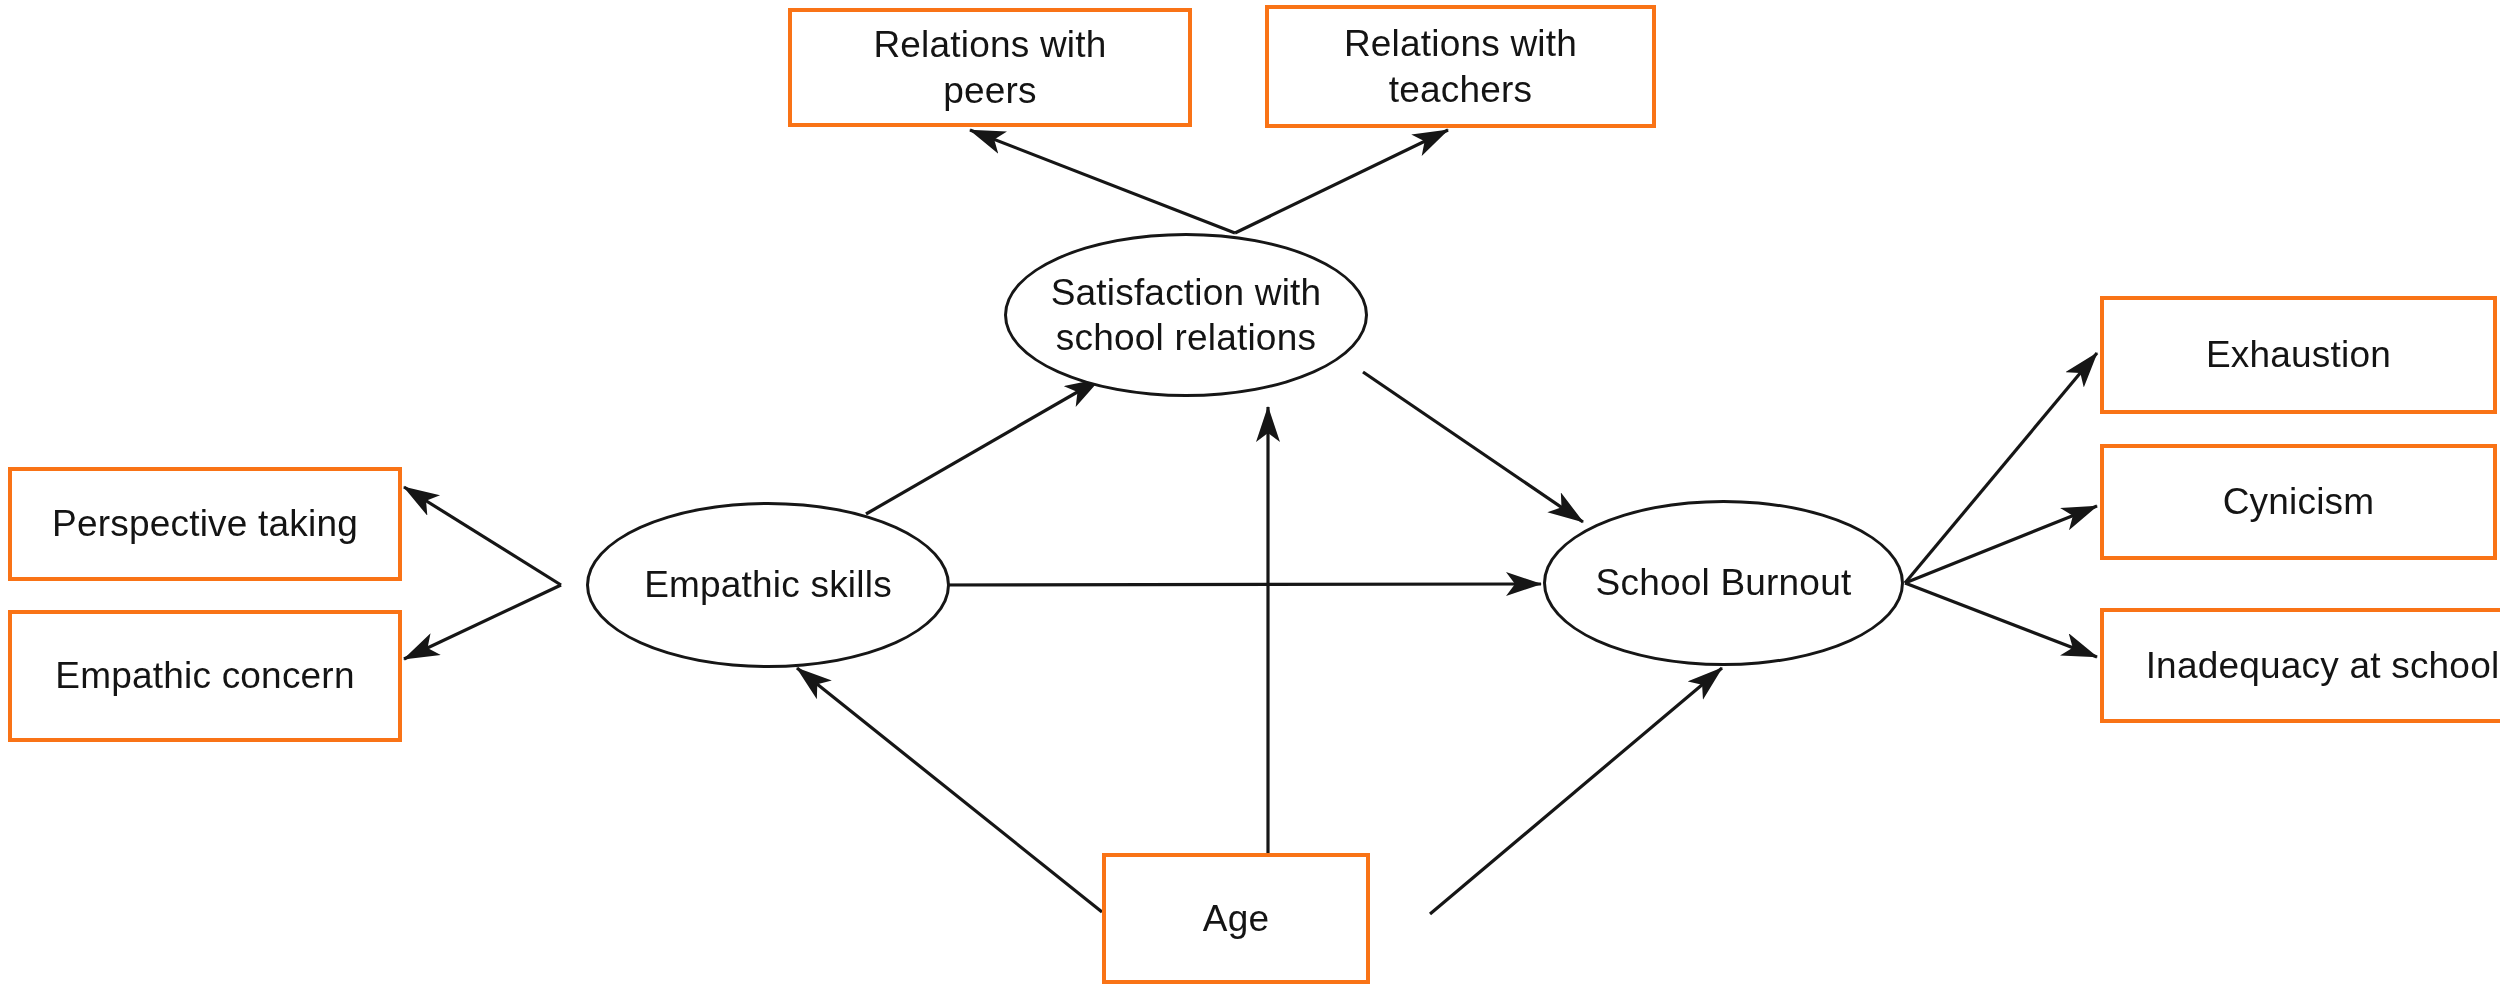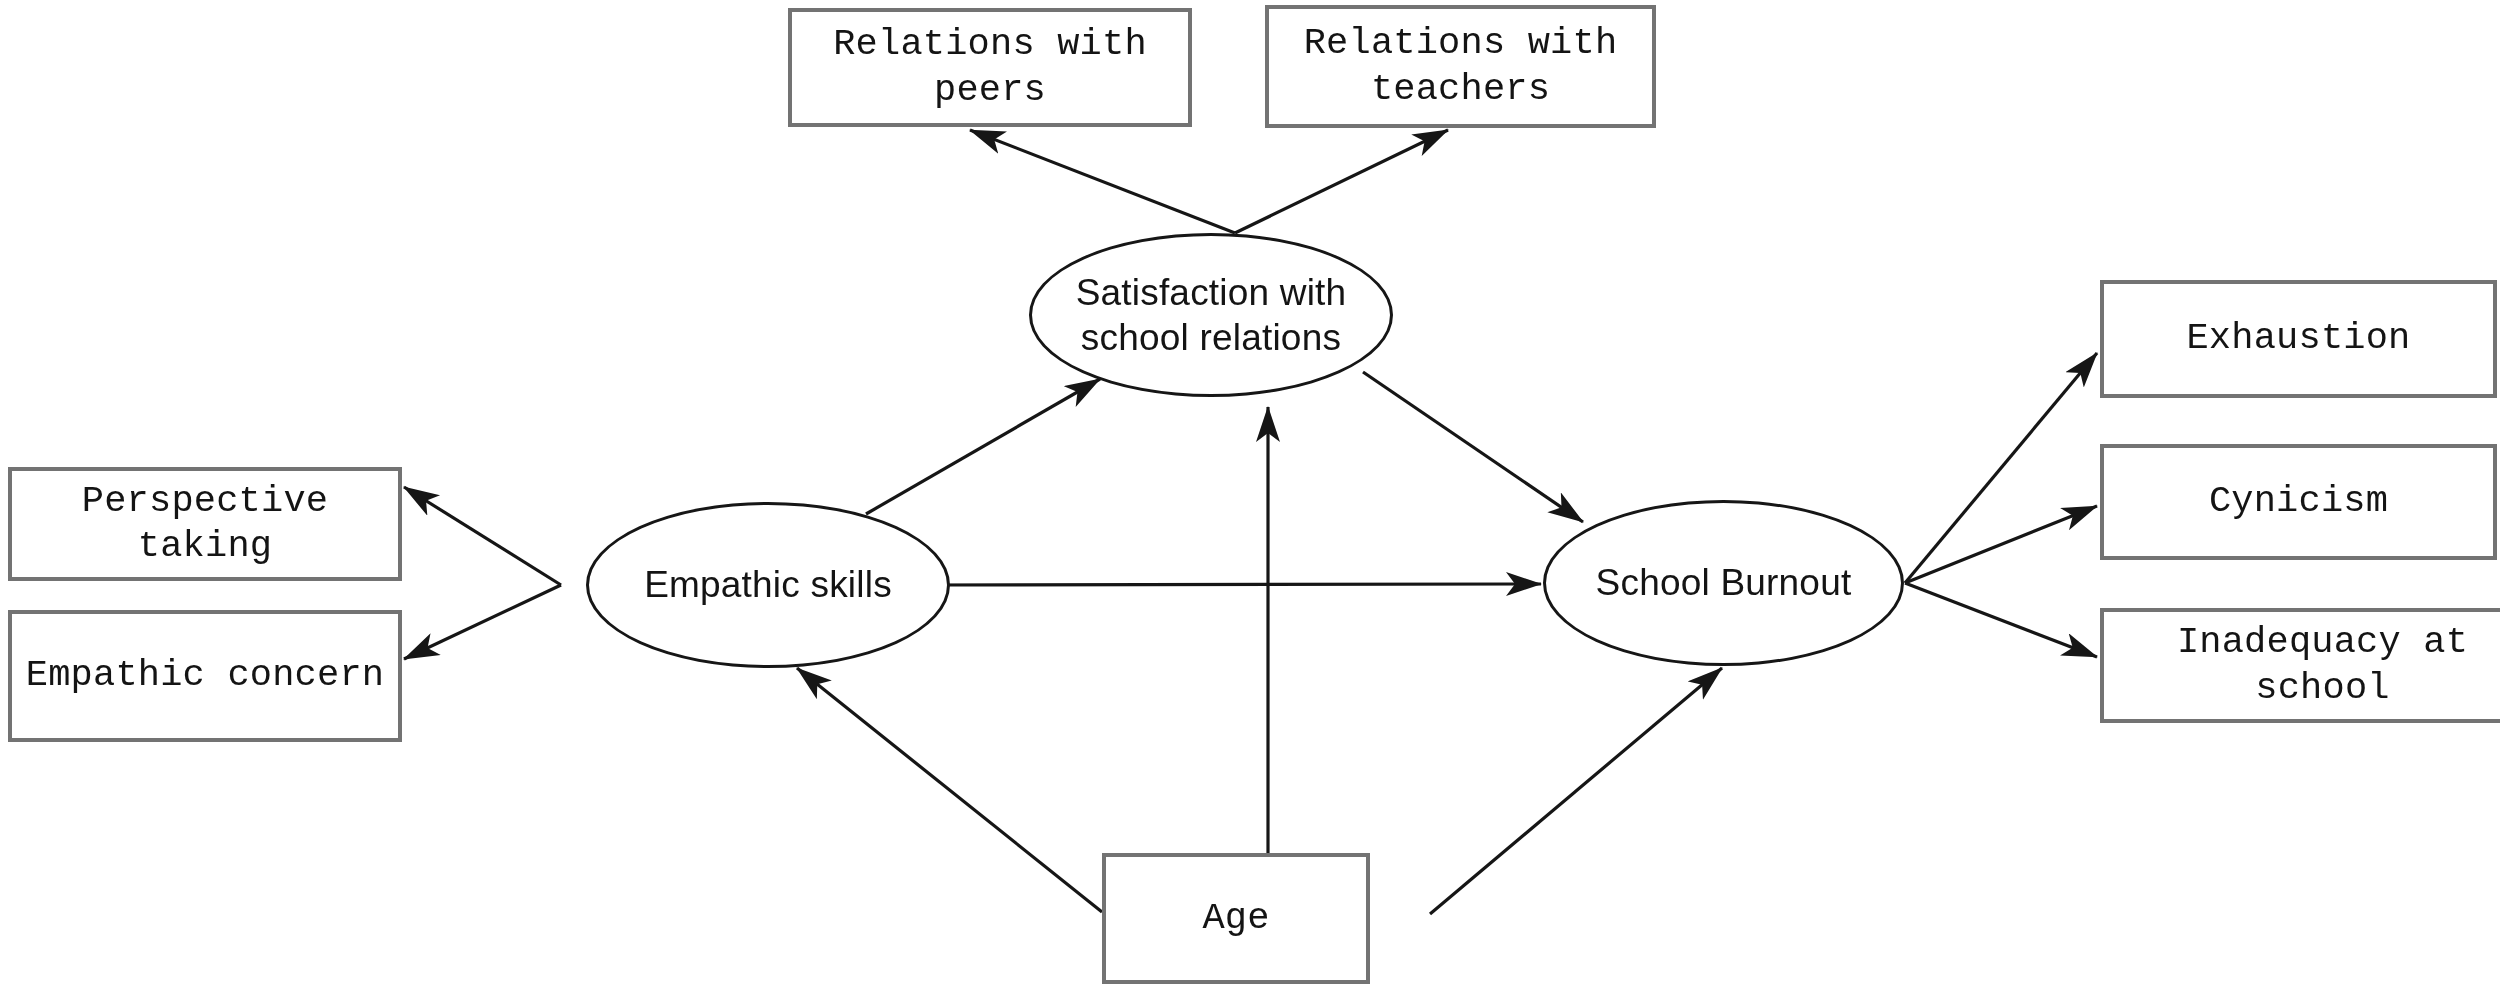--- a/index.html
+++ b/index.html
@@ -19,21 +19,21 @@
   .node {
     position: absolute;
     display: flex;
     align-items: center;
     justify-content: center;
     text-align: center;
     background: #ffffff;
     box-sizing: border-box;
     color: #141414;
   }
-  .node.rect    { border: 4px solid #737373; font-family: Liberation Mono, monospace; }
+  .node.rect    { border: 4px solid #f97316; }
   .node.ellipse { border: 3px solid #161616; border-radius: 50%; }
   .node .label {
     white-space: pre-line;
     font-size: 37px;
     line-height: 1.22;
     letter-spacing: 0.2px;
   }
 </style>
 </head>
 <body>
@@ -61,37 +61,37 @@
     </svg>
   <div id="nodes-layer">
       <div class="node rect" style="left: 788px; top: 8px; width: 404px; height: 119px;">
         <span class="label">Relations with
 peers</span>
       </div>
       <div class="node rect" style="left: 1265px; top: 5px; width: 391px; height: 123px;">
         <span class="label">Relations with
 teachers</span>
       </div>
-      <div class="node ellipse" style="left: 1029px; top: 233px; width: 364px; height: 164px; align-items: center;">
+      <div class="node ellipse" style="left: 1004px; top: 233px; width: 364px; height: 164px; align-items: center;">
         <span class="label">Satisfaction with
 school relations</span>
       </div>
       <div class="node rect" style="left: 8px; top: 421px; width: 394px; height: 114px; margin-top: 46px;">
         <span class="label">Perspective taking</span>
       </div>
       <div class="node rect" style="left: 8px; top: 610px; width: 394px; height: 132px;">
         <span class="label">Empathic concern</span>
       </div>
       <div class="node ellipse" style="left: 586px; top: 502px; width: 364px; height: 166px;">
         <span class="label">Empathic skills</span>
       </div>
       <div class="node ellipse" style="left: 1543px; top: 500px; width: 361px; height: 166px;">
         <span class="label">School Burnout</span>
       </div>
-      <div class="node rect" style="left: 2100px; top: 280px; width: 397px; height: 118px;">
+      <div class="node rect" style="left: 2100px; top: 296px; width: 397px; height: 118px;">
         <span class="label">Exhaustion</span>
       </div>
       <div class="node rect" style="left: 2100px; top: 444px; width: 397px; height: 116px;">
         <span class="label">Cynicism</span>
       </div>
       <div class="node rect" style="left: 2100px; top: 608px; width: 445px; height: 115px;">
         <span class="label">Inadequacy at school</span>
       </div>
       <div class="node rect" style="left: 1102px; top: 853px; width: 268px; height: 131px;">
         <span class="label">Age</span>

